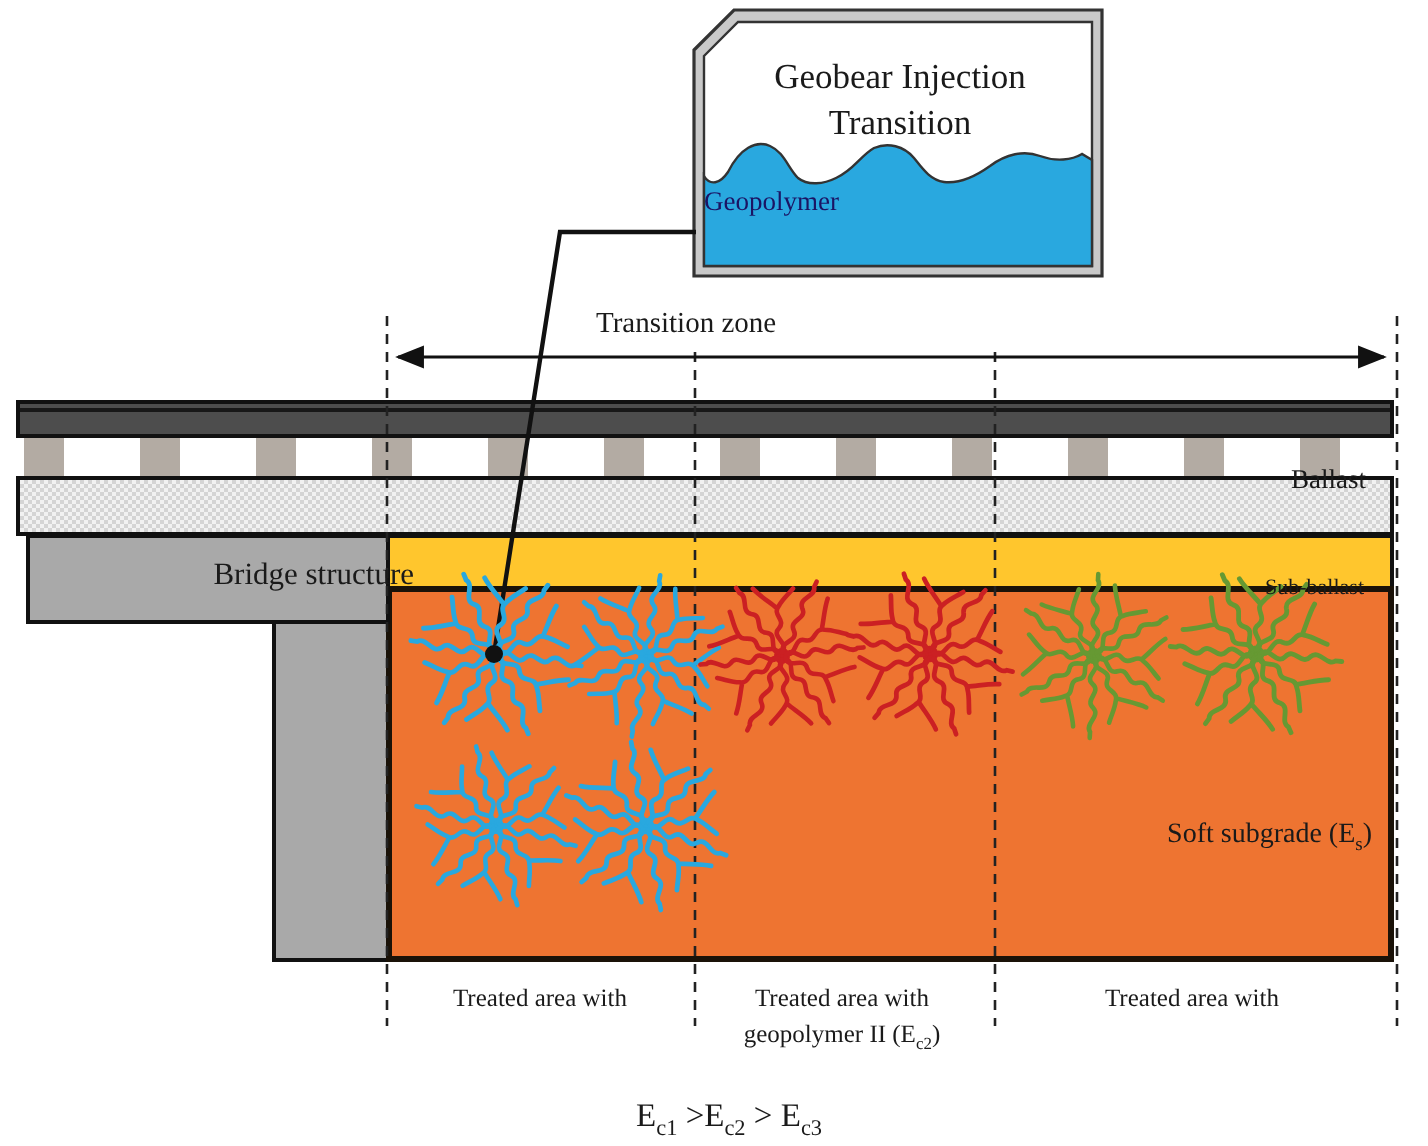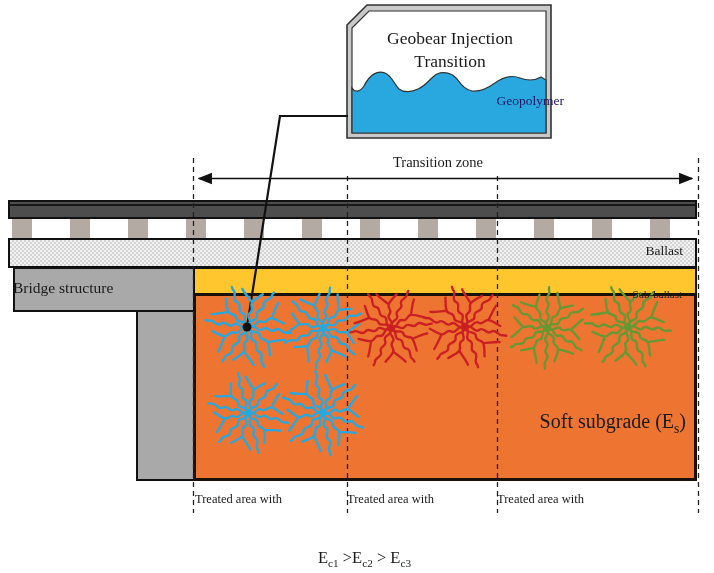--- a/index.html
+++ b/index.html
@@ -22,27 +22,27 @@
     background-color:#f1f1f1;
     background-image:linear-gradient(45deg,#d4d4d4 25%,transparent 25% 75%,#d4d4d4 75%),
                      linear-gradient(45deg,#d4d4d4 25%,transparent 25% 75%,#d4d4d4 75%);
     background-position:0 0,2px 2px;background-size:4px 4px;}
   .bridge-block{left:13px;top:267px;width:182px;height:45px;border:2px solid #111;z-index:2;}
   .bridge-column{left:136px;top:310px;width:59px;height:171px;border:2px solid #111;z-index:1;}
   .subballast{left:193px;top:267px;width:504px;height:28px;border:2px solid #111;z-index:1;}
   .subgrade{left:193px;top:293px;width:504px;height:188px;border:3px solid #1a1208;z-index:1;}
   .overlay{position:absolute;left:0;top:0;width:714px;height:573px;z-index:4;pointer-events:none;}
   .tank-title{left:352px;top:27px;width:196px;text-align:center;font-size:17.5px;line-height:23px;}
-  .liquid-lbl{left:352px;top:93px;width:196px;text-align:right;font-size:13.5px;color:#1b1464;padding-left:16px;}
-  .transition-lbl{left:313px;top:154px;width:250px;text-align:center;font-size:14.5px;}
-  .ballast-lbl{right:31px;top:243px;font-size:13.5px;}
+  .liquid-lbl{left:352px;top:93px;width:196px;text-align:left;font-size:13.5px;color:#1b1464;}
+  .transition-lbl{left:298px;top:154px;width:250px;text-align:left;font-size:14.5px;}
+  .ballast-lbl{right:31px;top:232px;font-size:13.5px;}
   .subballast-lbl{right:32px;top:288px;font-size:11px;}
-  .bridge-lbl{left:13px;top:279px;width:194px;text-align:left;font-size:15.5px;}
-  .subgrade-lbl{right:28px;top:410px;font-size:20px;}
-  .zone-lbl{top:491px;font-size:12.5px;line-height:17.5px;}
+  .bridge-lbl{left:13px;top:279px;width:194px;text-align:right;font-size:15.5px;}
+  .subgrade-lbl{right:28px;top:410px;font-size:14px;}
+  .zone-lbl{top:491px;text-align:center;font-size:12.5px;line-height:17.5px;}
   .zone-1{left:195px;width:150px;}
   .zone-2{left:347px;width:148px;}
   .zone-3{left:497px;width:198px;}
   .formula{left:318px;top:548px;width:200px;text-align:left;font-size:16.5px;}
 </style>
 </head>
 <body>
 
 <div class="canvas">
 
@@ -131,20 +131,21 @@
   <div class="lbl ballast-lbl">Ballast</div>
   <div class="lbl subballast-lbl">Sub-ballast</div>
   <div class="lbl bridge-lbl">Bridge structure</div>
   <div class="lbl subgrade-lbl"><span>Soft subgrade (E</span><sub>s</sub><span>)</span></div>
 
   <div class="lbl zone-lbl zone-1">
     <div>Treated area with</div>
   </div>
   <div class="lbl zone-lbl zone-2">
     <div>Treated area with</div>
+    <div><span>geopolymer II (E</span><sub>c2</sub><span>)</span></div>
   </div>
   <div class="lbl zone-lbl zone-3">
     <div>Treated area with</div>
   </div>
 
   <div class="lbl formula">
     <span>E</span><sub>c1</sub><span> &gt;E</span><sub>c2</sub><span> &gt; E</span><sub>c3</sub>
   </div>
 
 </div>

